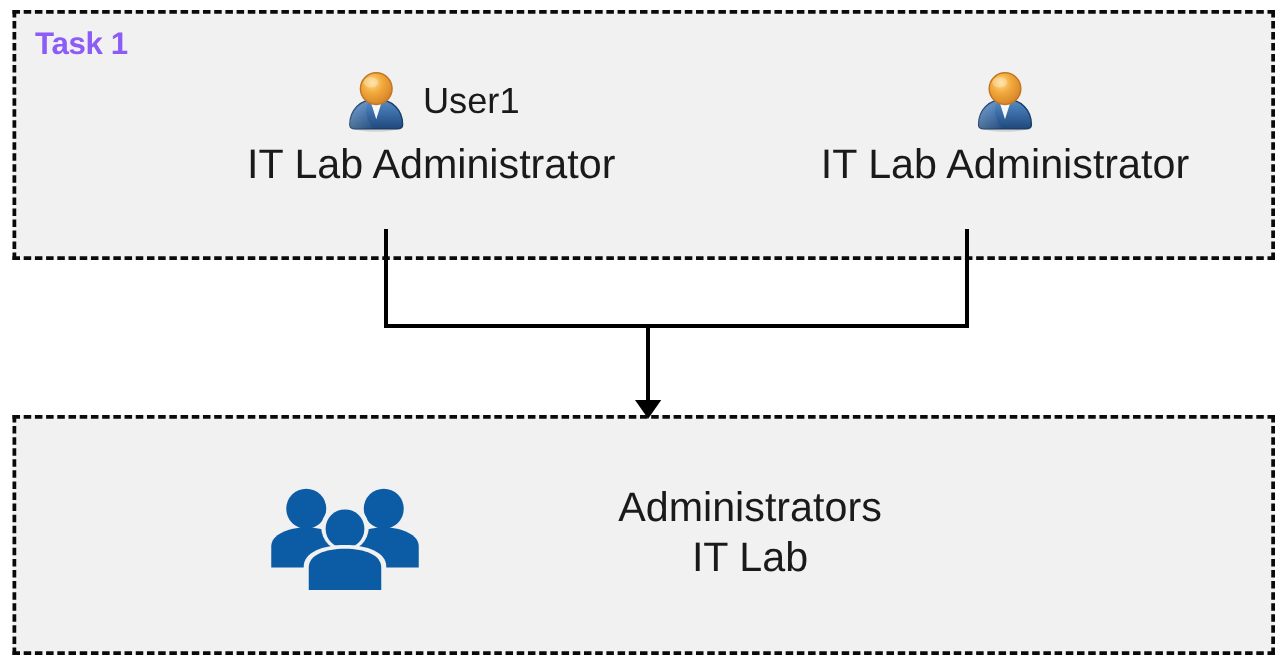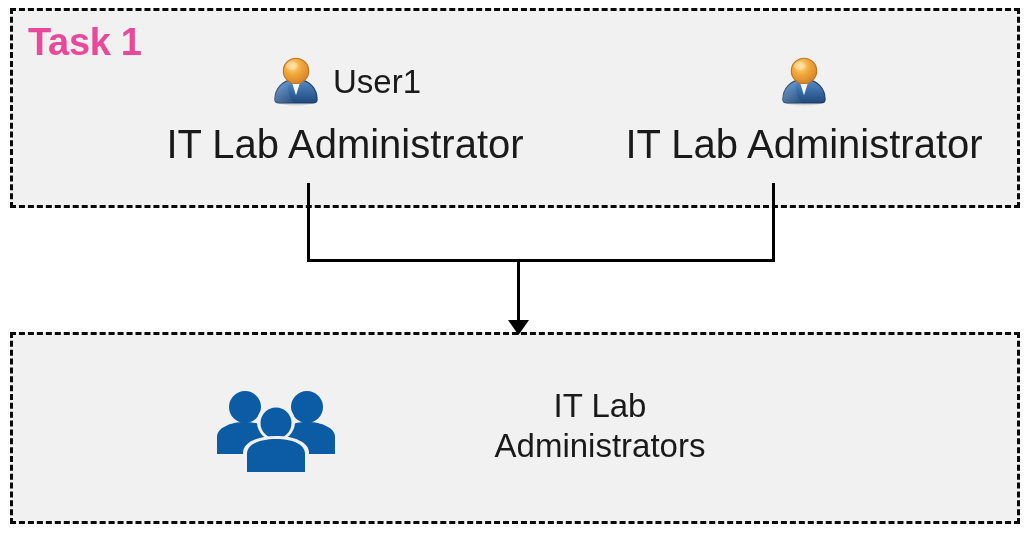--- a/index.html
+++ b/index.html
@@ -37,24 +37,24 @@
     top: 332px;
     width: 1010px;
     height: 192px;
   }
 
   
   .task-label {
     position: absolute;
     font-family: "Liberation Sans", sans-serif;
     font-weight: bold;
-    font-size: 38px;
+    font-size: 25px;
     line-height: 1;
     letter-spacing: -0.3px;
-    color: #ec4899;
+    color: #8b5cf6;
     white-space: nowrap;
   }
   #task1-label { left: 28px; top: 23px; }
   #task2-label { left: 37px; top: 376px; }
 
   
   .person {
     position: absolute;
     width: 420px;
     text-align: center;
@@ -64,32 +64,32 @@
 
   .person-row {
     display: flex;
     align-items: center;
     justify-content: center;
     gap: 10px;
     height: 58px;
   }
   .person-name {
     font-family: "Liberation Sans", sans-serif;
+    font-size: 29px;
+    color: #1a1a1a;
+    white-space: nowrap;
+    line-height: 1;
+  }
+  .person-role {
+    font-family: "Liberation Sans", sans-serif;
     font-size: 33px;
     color: #1a1a1a;
     white-space: nowrap;
     line-height: 1;
-  }
-  .person-role {
-    font-family: "Liberation Sans", sans-serif;
-    font-size: 40px;
-    color: #1a1a1a;
-    white-space: nowrap;
-    line-height: 1;
-    margin-top: 14px;
+    margin-top: 4px;
   }
 
   
   .user-icon {
     width: 54px;
     height: 54px;
     flex: 0 0 auto;
     display: block;
   }
 
@@ -218,22 +218,22 @@
 
         <circle cx="64" cy="36" r="19" fill="#F1F1F1"></circle>
         <circle cx="64" cy="37" r="15.5"></circle>
         <path d="M31 88 L31 67 C31 56 46 50 64 50 C82 50 97 56 97 67 L97 88 Z" fill="#F1F1F1"></path>
         <path d="M35 86 L35 68 C35 58 48 53 64 53 C80 53 93 58 93 68 L93 86 Z"></path>
       </g>
     </svg>
   </div>
 
   <div id="group-label">
+    <span class="line">Administrators</span>
     <span class="line">IT Lab</span>
-    <span class="line">Administrators</span>
   </div>
 
   <svg id="connector" viewBox="0 0 1028 534">
     <g stroke="#000000" stroke-width="3" fill="none" shape-rendering="crispEdges">
 
       <path d="M308.5 183 L308.5 260.5 L773.5 260.5 L773.5 183"></path>
 
       <path d="M518.5 260.5 L518.5 322"></path>
     </g>
     <polygon points="508,320 529,320 518.5,335" fill="#000000"></polygon>

